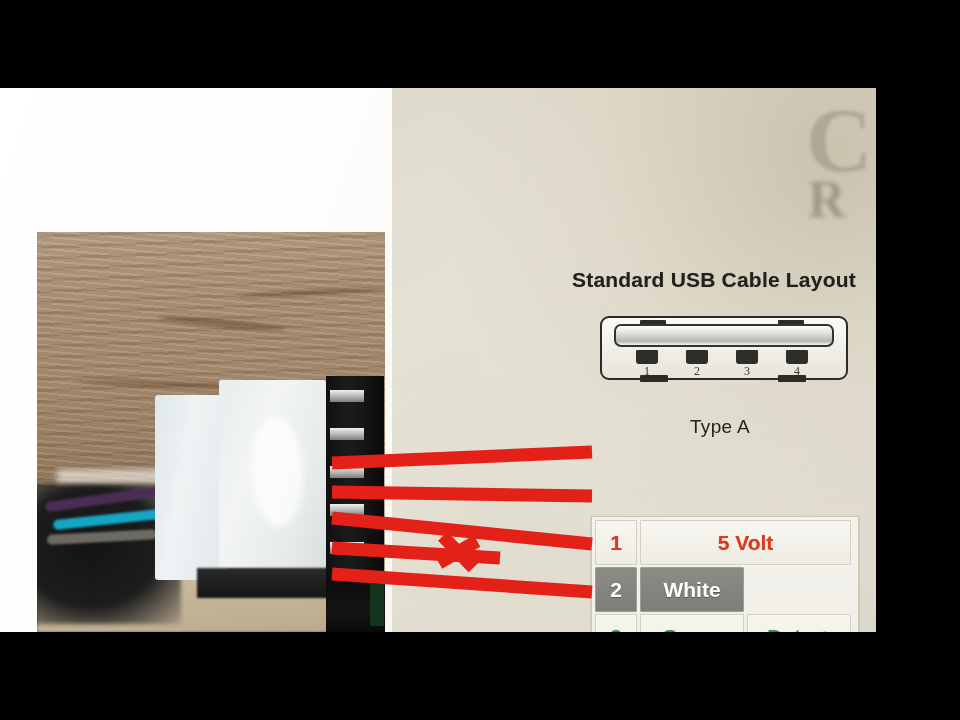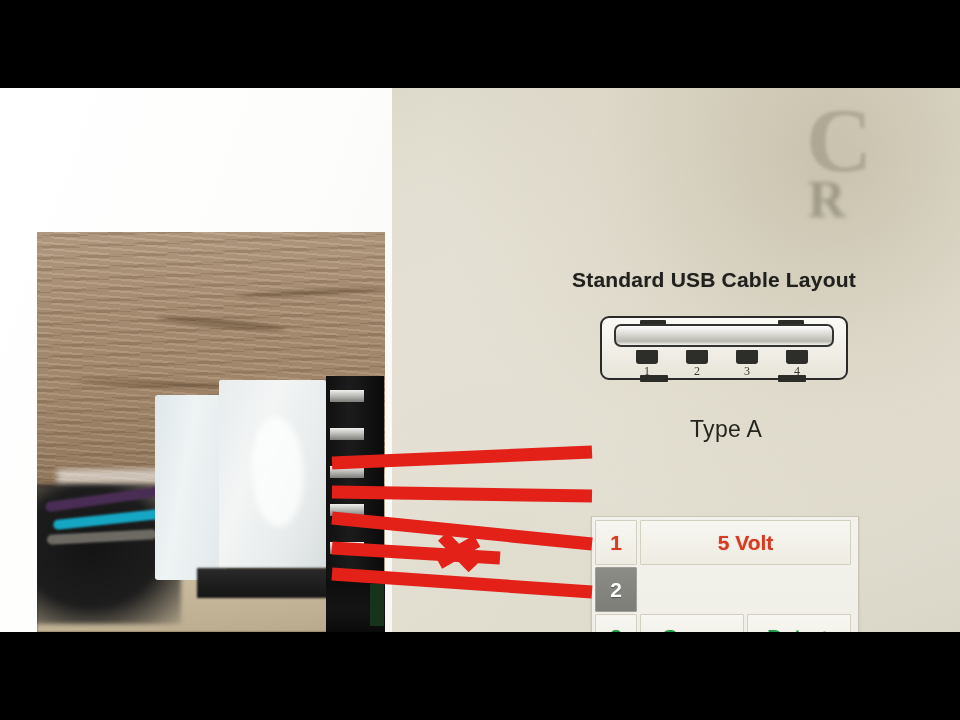--- a/index.html
+++ b/index.html
@@ -17,21 +17,21 @@
     width: 960px;
     height: 720px;
     background: #000;
   }
 
   
   #video {
     position: absolute;
     left: 0;
     top: 88px;
-    width: 960px;
+    width: 876px;
     height: 544px;
     overflow: hidden;
     background: #bef264;
   }
 
   
   #paper-bg {
     position: absolute;
     left: 385px;
     top: 0;
@@ -155,21 +155,21 @@
     width: 22px;
     text-align: center;
     font-family: "Liberation Serif", serif;
     font-size: 12px;
     color: #37372f;
   }
   #usb-caption {
     position: absolute;
     left: 690px;
     top: 328px;
-    font-size: 23px;
+    font-size: 19px;
     color: #25251f;
     letter-spacing: 0.3px;
   }
 
   
   #pin-table {
     position: absolute;
     left: 591px;
     top: 428px;
     width: 268px;
@@ -408,20 +408,21 @@
 
     <div id="pin-table">
 
       <div class="pt-row">
         <div class="pt-cell pt-num c-red">1</div>
         <div class="pt-cell pt-func c-red">5 Volt</div>
       </div>
 
       <div class="pt-row hl">
         <div class="pt-cell pt-num c-white">2</div>
+        <div class="pt-cell pt-color c-white">White</div>
       </div>
 
       <div class="pt-row">
         <div class="pt-cell pt-num c-green">3</div>
         <div class="pt-cell pt-color c-green">Green</div>
         <div class="pt-cell pt-func c-green">Data +</div>
       </div>
 
     </div>
 

